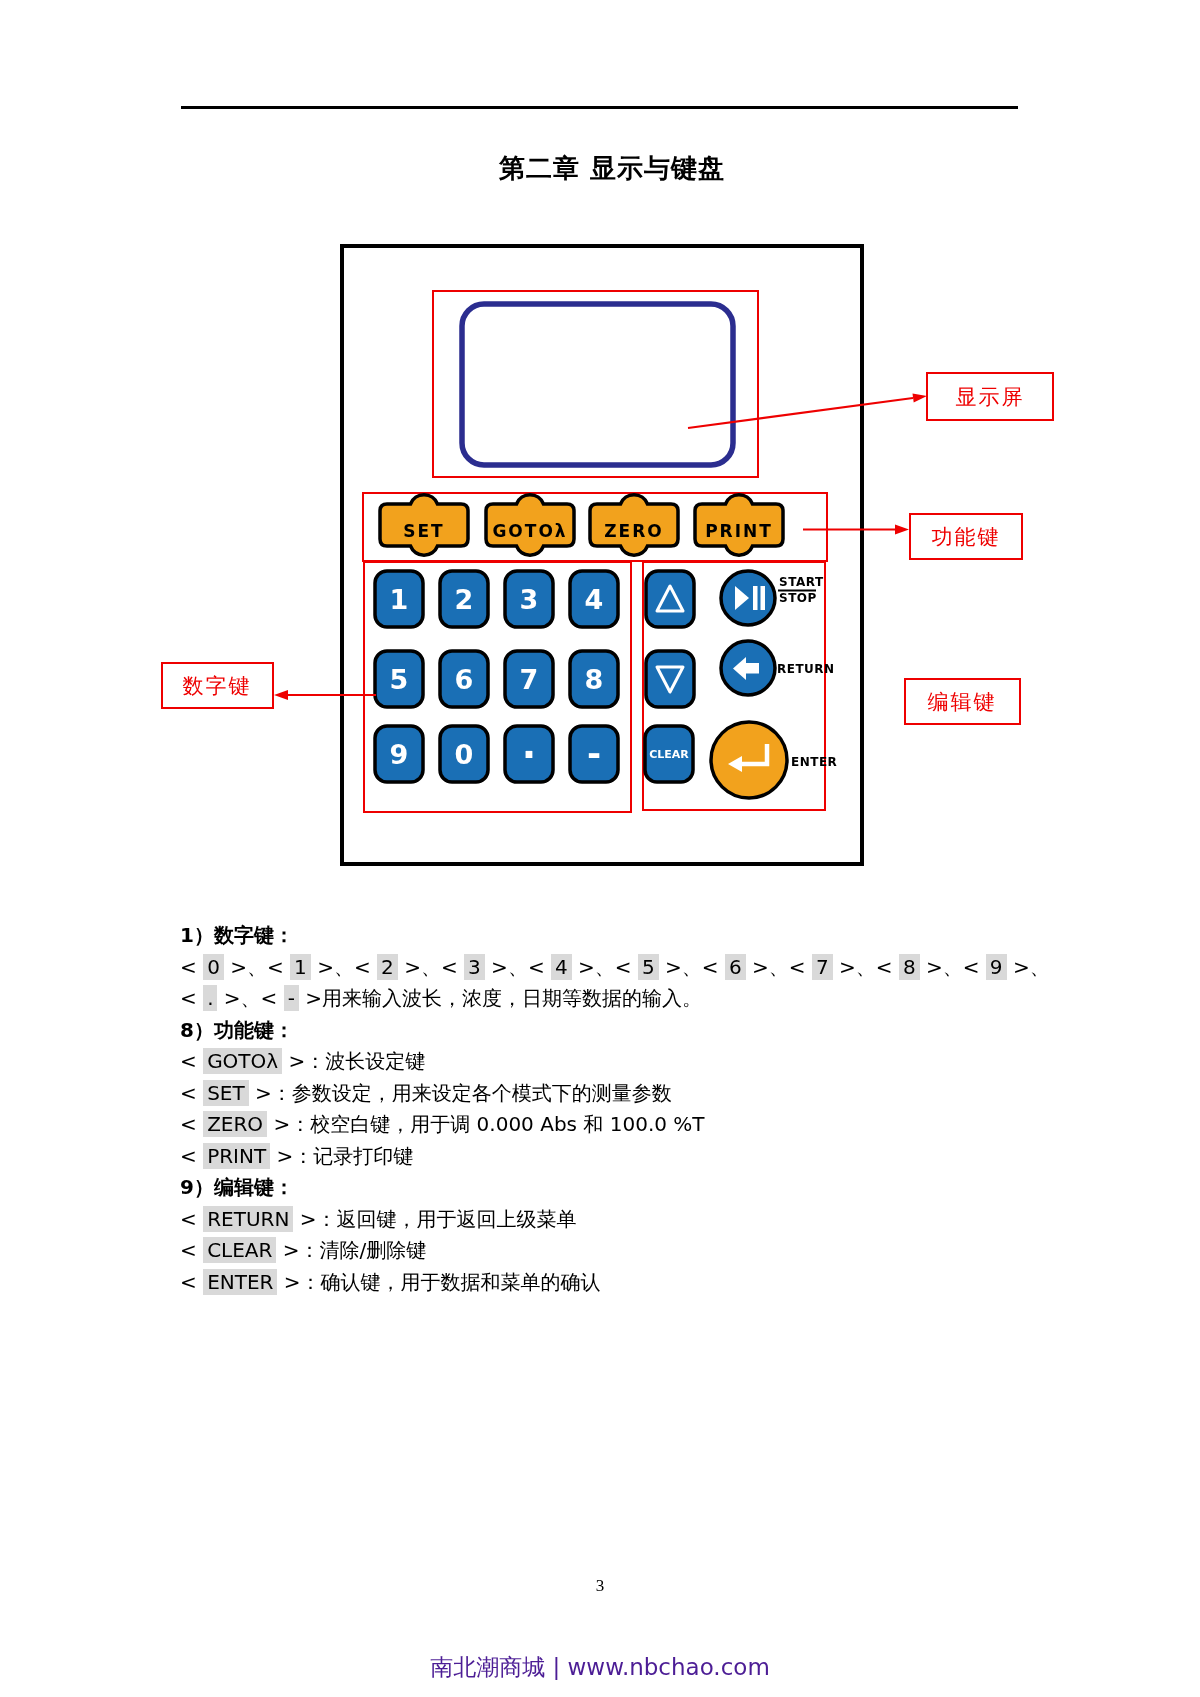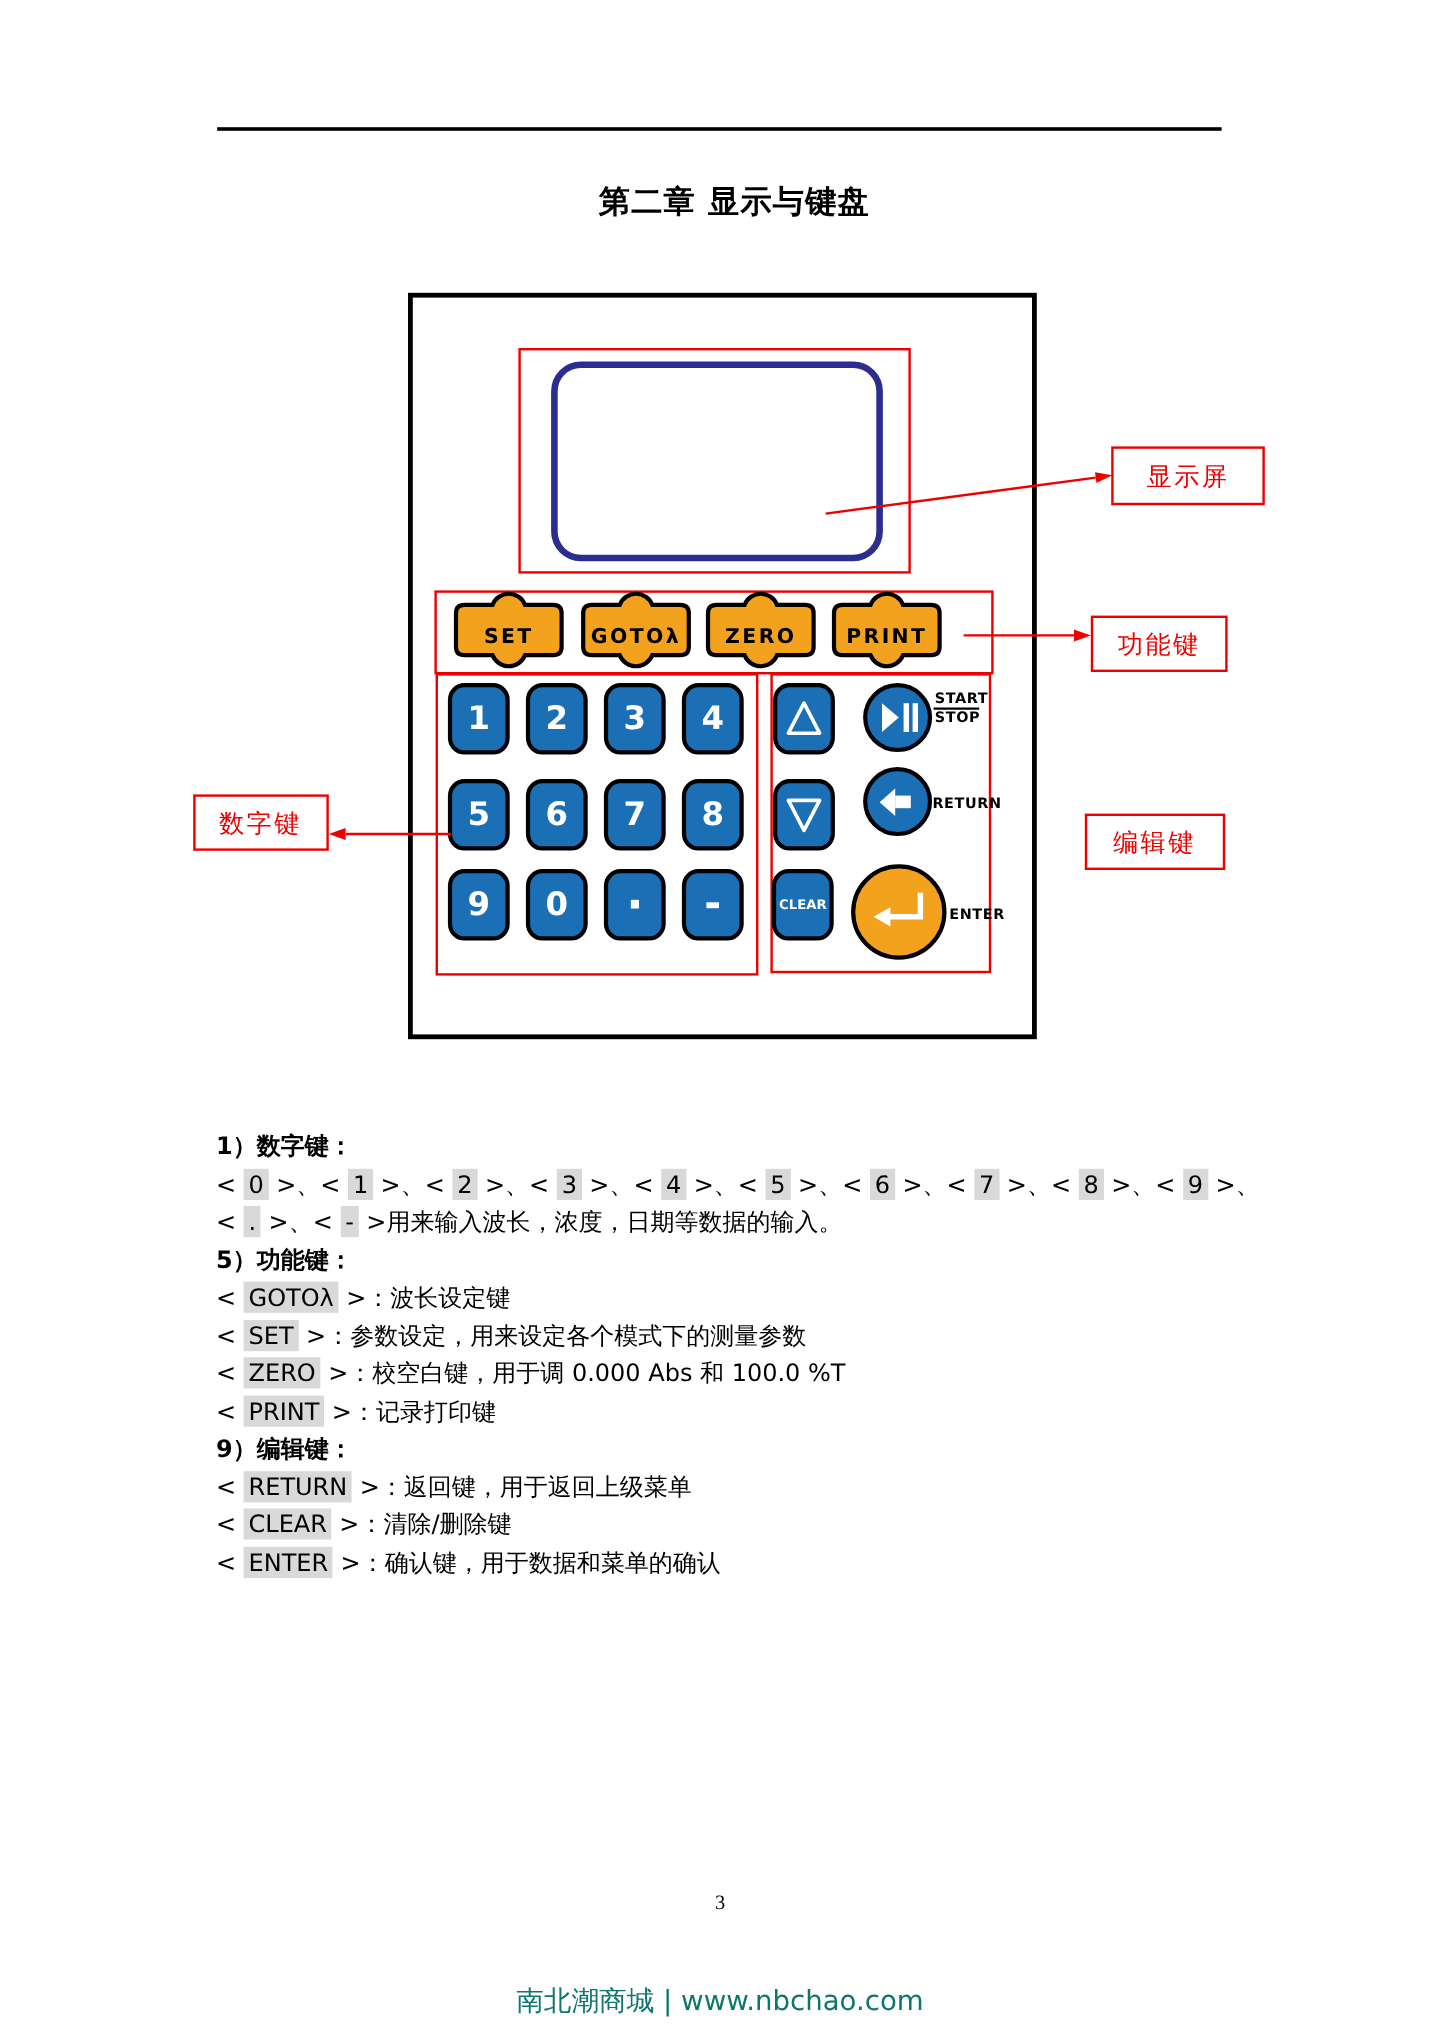--- a/index.html
+++ b/index.html
@@ -12,27 +12,27 @@
   .red-frame{fill:none;stroke:#ee0000;stroke-width:2;}
   .bluekey{fill:#1a6fb5;stroke:#000;stroke-width:3.5;}
   .orangekey{fill:#f2a21d;stroke:#000;stroke-width:3.5;}
   .keytxt{fill:#fff;font-weight:bold;font-size:27px;text-anchor:middle;}
   .fkeytxt{fill:#000;font-weight:bold;font-size:17px;text-anchor:middle;letter-spacing:2px;}
   .sidelabel{fill:#000;font-weight:bold;font-size:12px;letter-spacing:.5px;}
   .callout-rect{fill:#fff;stroke:#ee0000;stroke-width:2;}
   .callout-txt{fill:#ee0000;font-size:21px;text-anchor:middle;letter-spacing:2px;}
   .arrowline{stroke:#ee0000;stroke-width:2;}
   .arrowhead{fill:#ee0000;}
-  .body-text{position:absolute;left:180px;top:940px;width:880px;}
+  .body-text{position:absolute;left:180px;top:920px;width:880px;}
   .bline{height:31.5px;line-height:31.5px;font-size:20px;white-space:nowrap;}
   .bline.heading{font-weight:bold;}
   .tok{background:#d9d9d9;padding:1px 4px;}
   .pagenum{position:absolute;left:0;top:1576px;width:1200px;text-align:center;font-size:17px;
            font-family:"Liberation Serif","DejaVu Serif",serif;}
-  .footer{position:absolute;left:0;top:1652px;width:1200px;text-align:center;font-size:23px;color:#0f766e;}
+  .footer{position:absolute;left:0;top:1652px;width:1200px;text-align:center;font-size:23px;color:#4c1d95;}
 </style>
 </head>
 <body>
 
 <div class="page">
 
   <div class="top-rule"></div>
   <h1 class="title">第二章 显示与键盘</h1>
 
   <svg class="diagram" width="1200" height="900" viewBox="0 0 1200 900">
@@ -188,21 +188,21 @@
         <line class="arrowline" x1="376" y1="695" x2="288" y2="695"></line>
         <polygon class="arrowhead" points="274,695 288,690 288,700"></polygon>
       </g>
     </g>
   </svg>
 
   <div class="body-text">
       <div class="bline heading"><span>1）数字键：</span></div>
       <div class="bline line"><span>&lt; </span><span class="tok">0</span><span> &gt;、&lt; </span><span class="tok">1</span><span> &gt;、&lt; </span><span class="tok">2</span><span> &gt;、&lt; </span><span class="tok">3</span><span> &gt;、&lt; </span><span class="tok">4</span><span> &gt;、&lt; </span><span class="tok">5</span><span> &gt;、&lt; </span><span class="tok">6</span><span> &gt;、&lt; </span><span class="tok">7</span><span> &gt;、&lt; </span><span class="tok">8</span><span> &gt;、&lt; </span><span class="tok">9</span><span> &gt;、</span></div>
       <div class="bline line"><span>&lt; </span><span class="tok">.</span><span> &gt;、&lt; </span><span class="tok">-</span><span> &gt;用来输入波长，浓度，日期等数据的输入。</span></div>
-      <div class="bline heading"><span>5）功能键：</span></div>
+      <div class="bline heading"><span>8）功能键：</span></div>
       <div class="bline line"><span>&lt; </span><span class="tok">GOTOλ</span><span> &gt;：波长设定键</span></div>
       <div class="bline line"><span>&lt; </span><span class="tok">SET</span><span> &gt;：参数设定，用来设定各个模式下的测量参数</span></div>
       <div class="bline line"><span>&lt; </span><span class="tok">ZERO</span><span> &gt;：校空白键，用于调 0.000 Abs 和 100.0 %T</span></div>
       <div class="bline line"><span>&lt; </span><span class="tok">PRINT</span><span> &gt;：记录打印键</span></div>
       <div class="bline heading"><span>9）编辑键：</span></div>
       <div class="bline line"><span>&lt; </span><span class="tok">RETURN</span><span> &gt;：返回键，用于返回上级菜单</span></div>
       <div class="bline line"><span>&lt; </span><span class="tok">CLEAR</span><span> &gt;：清除/删除键</span></div>
       <div class="bline line"><span>&lt; </span><span class="tok">ENTER</span><span> &gt;：确认键，用于数据和菜单的确认</span></div>
     </div>
 

